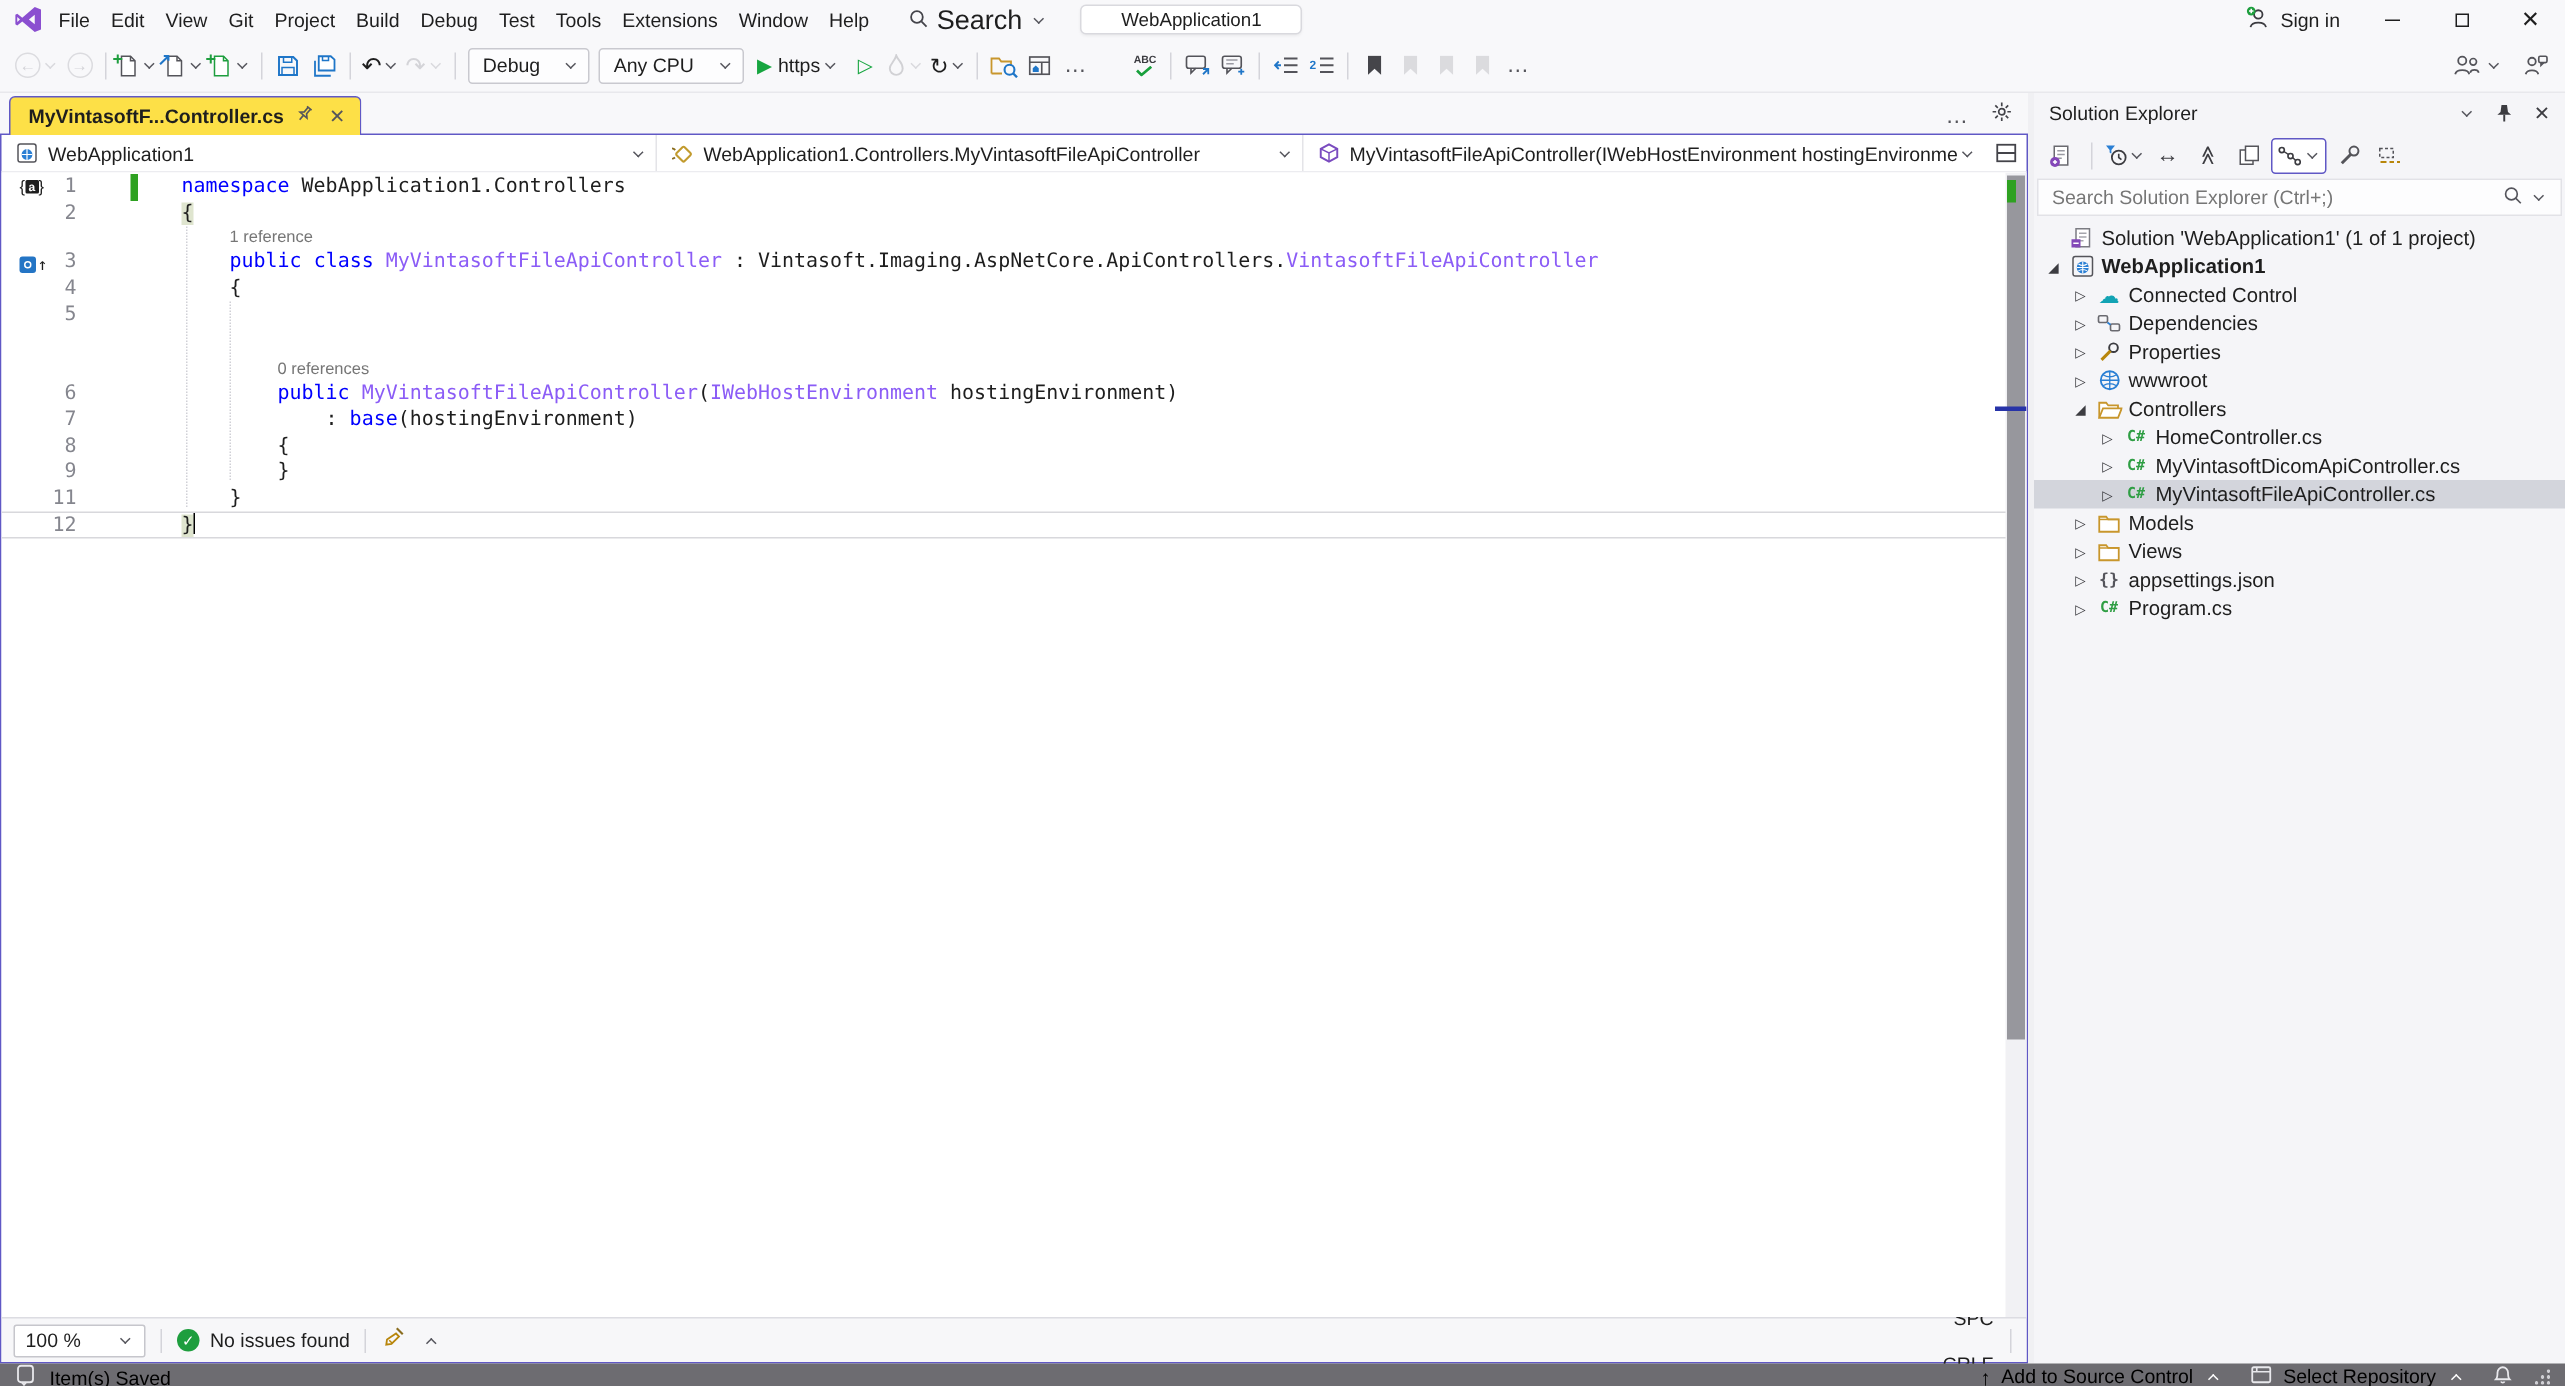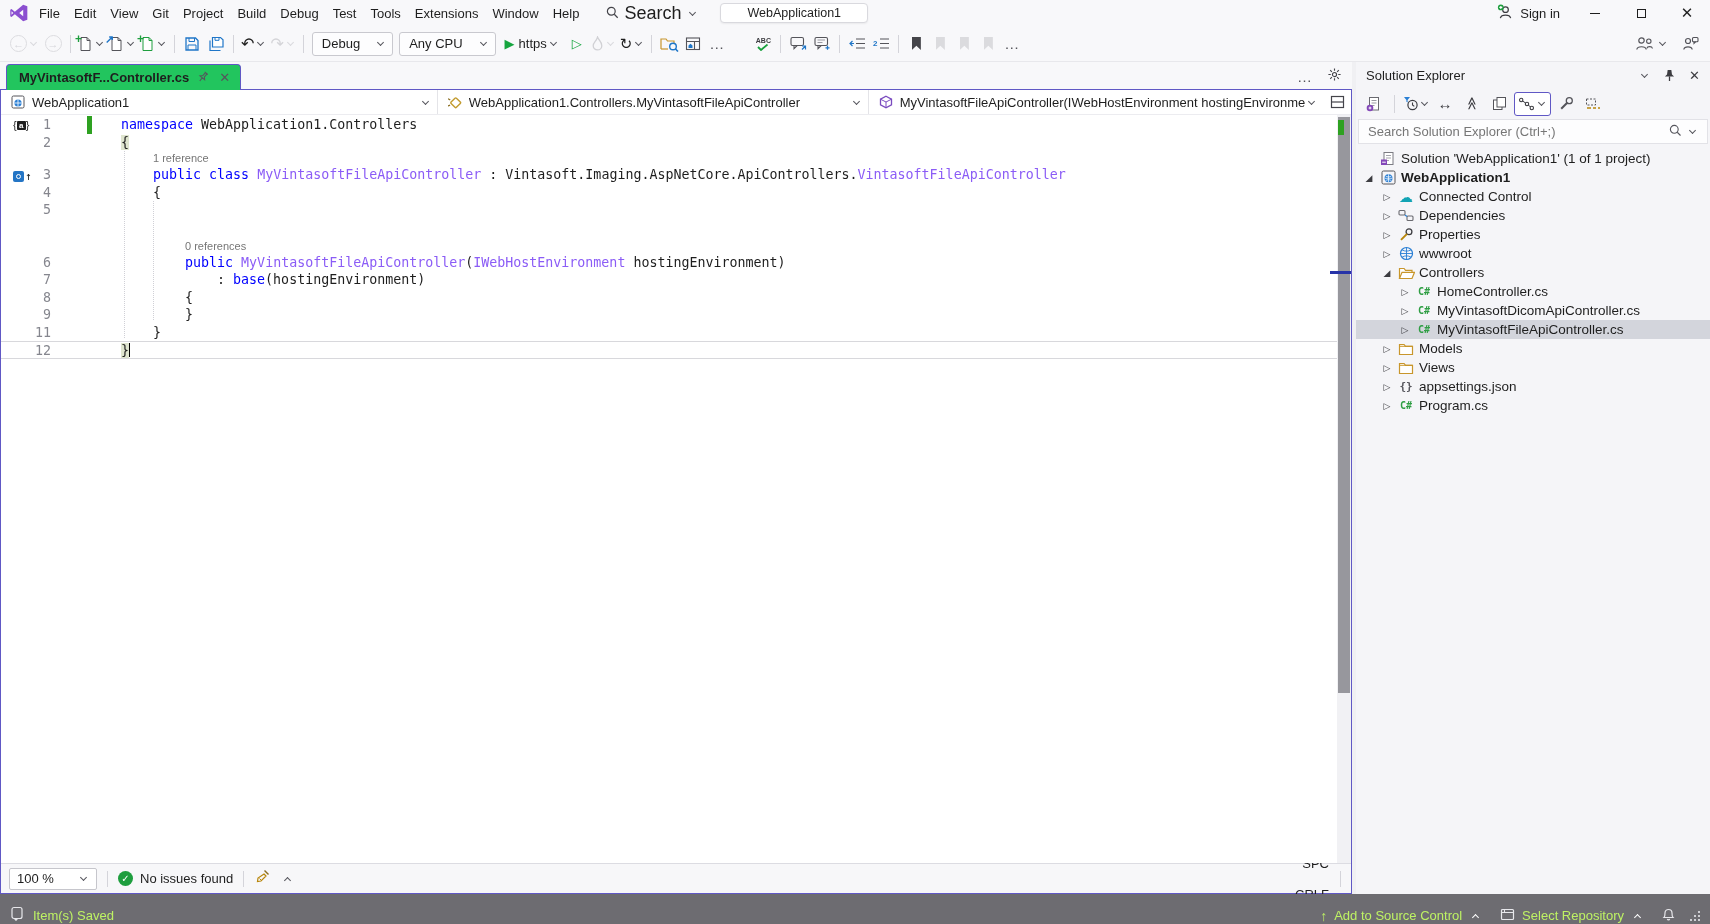--- a/index.html
+++ b/index.html
@@ -42,21 +42,21 @@
   .abc { font-size:7px; font-weight:bold; color:#3c3c41; display:flex; flex-direction:column; align-items:center; line-height:7px; }
   .rotup { display:inline-block; transform:rotate(-90deg); font-size:13px; color:#3c3c41; }
   .bm { width:9px; height:13px; background:#45454a; clip-path:polygon(0 0,100% 0,100% 100%,50% 68%,0 100%); display:inline-block; }
   .bm.gray { background:#b9b9bd; }
   .tr-right { margin-left:auto; display:flex; align-items:center; }
 
   
   .workspace { flex:1 1 auto; display:flex; background:#f0f0f3; min-height:0; }
   .editor-col { width:1352px; flex:0 0 auto; display:flex; flex-direction:column; background:#f8f8fa; }
   .tabstrip { height:27px; display:flex; align-items:flex-end; position:relative; z-index:2; flex:0 0 auto; padding-left:6px; }
-  .tab { height:26px; margin-bottom:-1px; background:#22c55e; border:1px solid #6058c5; border-bottom:none;
+  .tab { height:26px; margin-bottom:-1px; background:#fde047; border:1px solid #6058c5; border-bottom:none;
     border-radius:4px 4px 0 0; display:flex; align-items:center; padding:0 8px 0 12px; gap:8px; }
   .tab .t-label { font-size:13px; font-weight:bold; }
   .tab .t-x { font-size:13px; color:#55555c; padding:0 2px; }
   .tabstrip-right { position:absolute; right:10px; top:5px; display:flex; gap:14px; align-items:center; color:#44444a; }
 
   .docwell { flex:1 1 auto; border:1px solid #6058c5; background:#fff; display:flex; flex-direction:column; min-height:0; }
 
   
   .navbar { height:25px; display:flex; align-items:center; border-bottom:1px solid #ececf0; flex:0 0 auto; }
   .bc { display:flex; align-items:center; height:100%; padding:0 6px 0 10px; font-size:13px; overflow:hidden; }
@@ -130,21 +130,21 @@
   .trow.selected { background:#d3d5dc; }
   .texp { width:18px; text-align:center; font-size:9px; color:#3c3c41; flex:0 0 auto; }
   .tico { width:20px; display:inline-flex; justify-content:center; align-items:center; flex:0 0 auto; }
   .tlbl { margin-left:3px; }
   .tlbl.bold { font-weight:bold; }
   .cs-glyph { color:#2f9e44; font-size:10px; font-weight:bold; font-family:"DejaVu Sans Mono",monospace; }
   .json-glyph { color:#55555c; font-size:11px; font-weight:bold; font-family:"DejaVu Sans Mono",monospace; }
   .cloud-glyph { color:#12a3b4; font-size:14px; }
 
   
-  .statusbar { height:30px; background:#6d6c71; color:#bef264; display:flex; align-items:flex-end; padding:0 10px;
+  .statusbar { height:15px; background:#6d6c71; color:#000000; display:flex; align-items:flex-start; padding:0 10px;
     font-size:13px; flex:0 0 auto; }
   .sb-left { display:flex; align-items:center; gap:9px; }
   .sb-right { margin-left:auto; display:flex; align-items:center; gap:7px; }
   .cvw { border-color:#fff; }
   .grip { display:inline-block; width:10px; height:10px; margin-left:8px;
     background:
       radial-gradient(circle at 9px 1px, #cfcfd4 1px, transparent 1.4px),
       radial-gradient(circle at 9px 5px, #cfcfd4 1px, transparent 1.4px),
       radial-gradient(circle at 5px 5px, #cfcfd4 1px, transparent 1.4px),
       radial-gradient(circle at 9px 9px, #cfcfd4 1px, transparent 1.4px),

